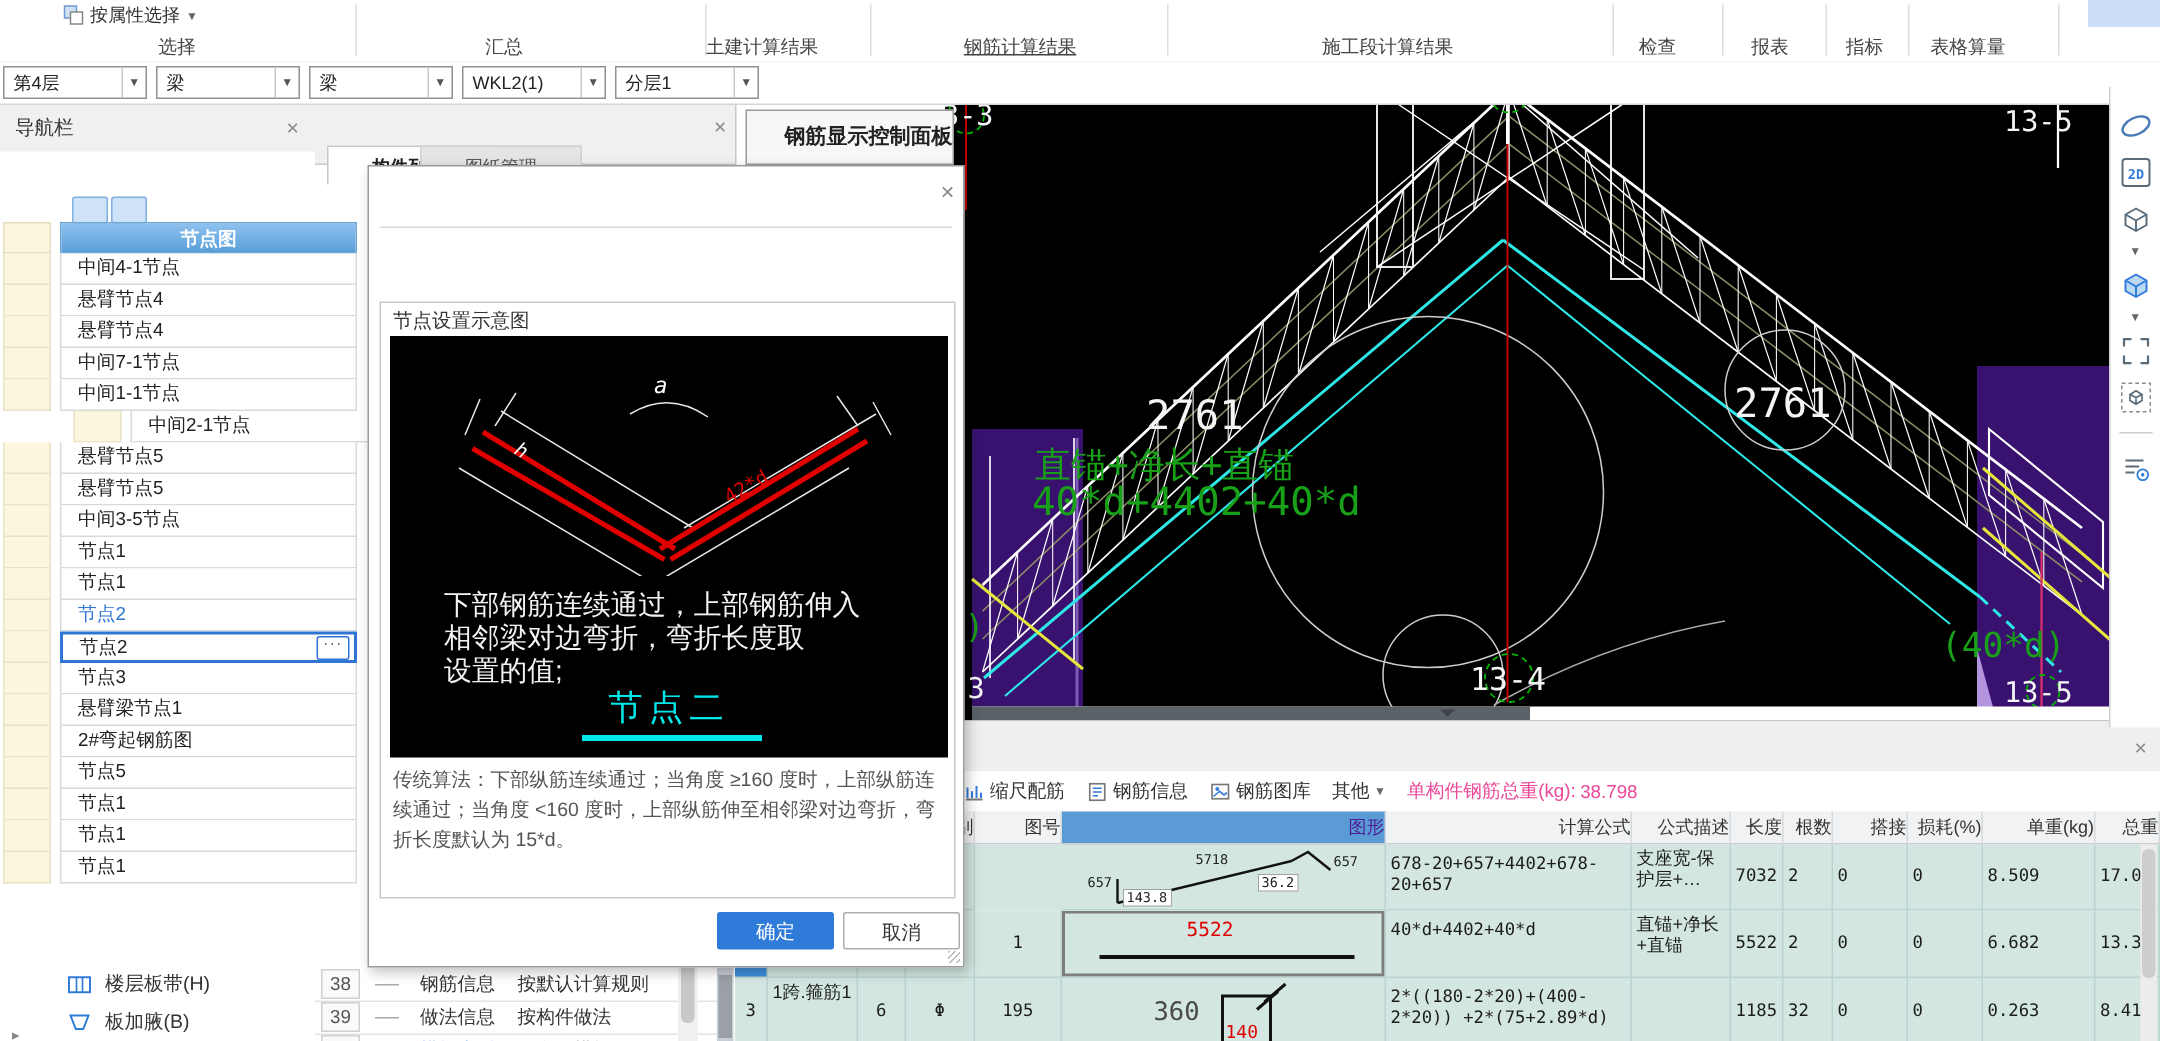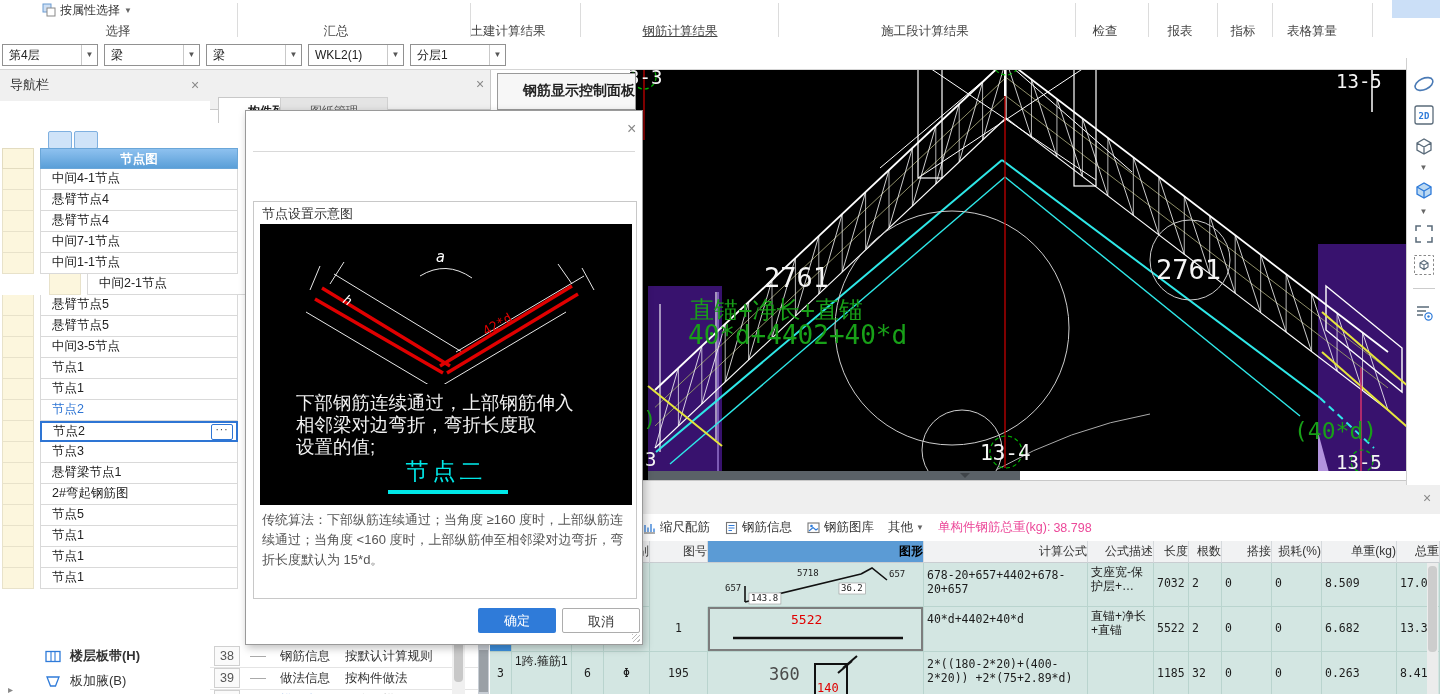--- a/index.html
+++ b/index.html
@@ -42,21 +42,21 @@
   .rtools .div{width:22px;height:1px;background:#ccc;margin:4px 0}
   
   .bottom{position:absolute;left:485px;top:480px;width:955px;height:214px;background:#fff;z-index:10;border-top:1px solid #c8c8c8}
   .bheader{position:absolute;left:0;top:0;width:100%;height:33px;background:#efefef;border-bottom:1px solid #ddd}
   .btools{position:absolute;left:0;top:33px;width:100%;height:27px;background:#fff;display:flex;align-items:center;font-size:12.5px;color:#333}
   .btool{display:flex;align-items:center;gap:3px;margin-right:14px;white-space:nowrap}
   .ttl{color:#ec4899}
   
   .thead{position:absolute;left:5px;top:60px;height:22px;display:flex;background:#f1f2f3;font-size:12px;color:#333}
   .thead .hc{box-sizing:border-box;border-right:1px solid #d6dadd;border-bottom:1px solid #c9cdd1;text-align:right;line-height:21px;overflow:hidden;white-space:nowrap}
-  .thead .hc.blue{background:#5b9bd5;color:#000000;font-weight:bold}
+  .thead .hc.blue{background:#5b9bd5;color:#4c1d95;font-weight:normal}
   .trow{position:absolute;left:5px;display:flex;background:#d3e6e2;font-size:12px}
   .trow .c{box-sizing:border-box;border-right:1px solid #b9d4ce;border-bottom:1px solid #b9d4ce;overflow:hidden;position:relative;
            font-family:"DejaVu Sans Mono",monospace;font-size:11.5px;color:#1c1c1c;padding:2px 3px;line-height:1.2}
   .trow .c.cn{font-family:"Liberation Sans",sans-serif;font-size:12px}
   .trow .c.selind{background:#3d8edc}
   .trow .c.selbox{box-shadow:inset 0 0 0 2px #7d7d7d}
   .vscroll{position:absolute;left:942px;top:82px;width:11px;height:132px;background:#ececec}
   .vscroll .th{position:absolute;left:1px;top:3px;width:9px;height:86px;background:#cdcdcd;border-radius:4px}
   .lscroll{position:absolute;left:-7px;top:163px;width:11px;height:51px;background:#c7cdd4}
   .lscroll .th{position:absolute;left:1px;top:6px;width:9px;height:42px;background:#9aa0a6}
@@ -473,21 +473,21 @@
         <div class="no">40</div>
         <span class="pname blue">模板类型</span>
         <span class="pval">组合钢模板</span>
       </div>
     </div>
   <div class="pscroll">
       <div class="th"></div>
     </div>
 
   <div class="ntree" id="ntree">
-      <div class="nitem" style="top: 4px; font-weight: bold;">
+      <div class="nitem" style="top: 4px;">
         <span class="ic">
           <svg width="17" height="15">
             <rect x="1" y="2.5" width="14" height="10" fill="none" stroke="#2f7bd9" stroke-width="1.3"></rect>
             <path d="M6,2.5 V12.5 M10,2.5 V12.5" stroke="#2f7bd9" stroke-width="1.1"></path>
           </svg>
         </span>
         <span>楼层板带(H)</span>
       </div>
       <div class="nitem" style="top: 29px;">
         <span class="ic">

